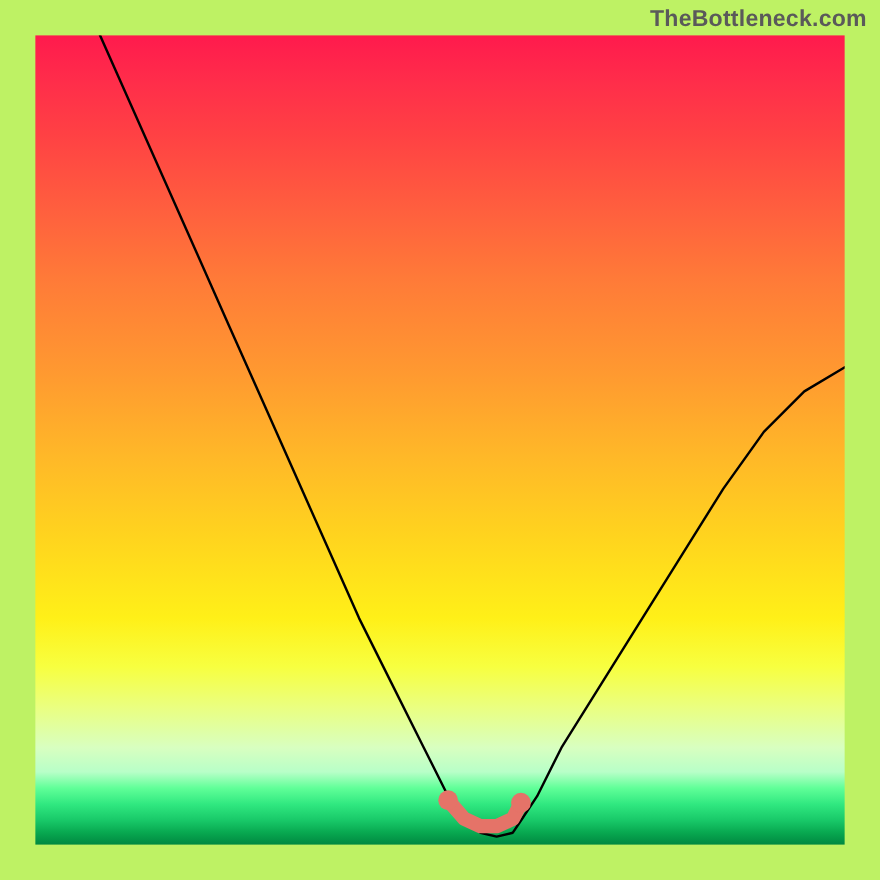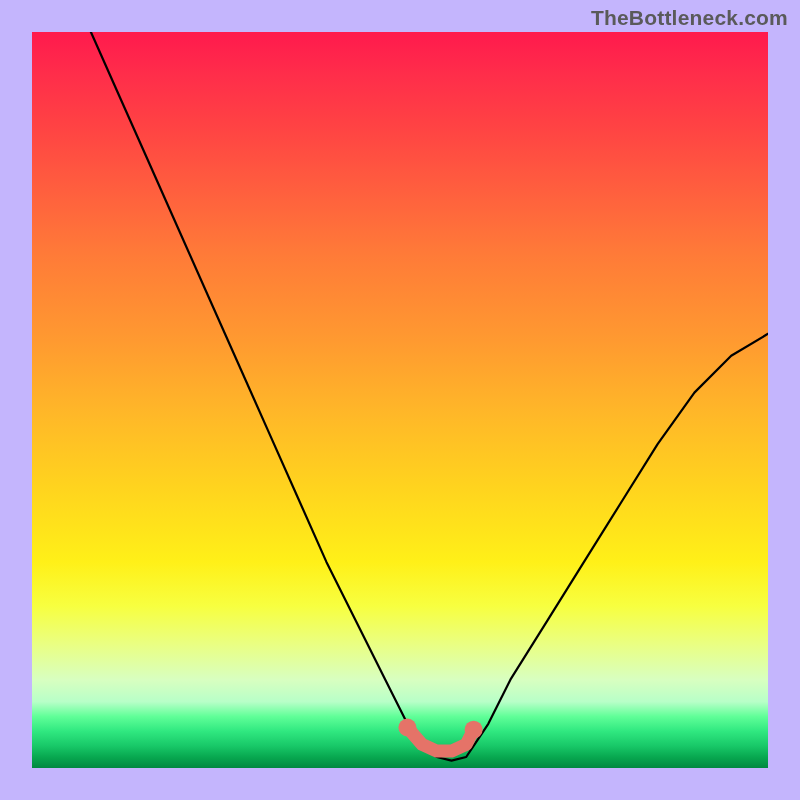--- a/index.html
+++ b/index.html
@@ -9,21 +9,21 @@
     height: 800px;
     background: #000;
     overflow: hidden;
   }
   .frame {
     position: absolute;
     left: 0;
     top: 0;
     width: 800px;
     height: 800px;
-    background: #c4b5fd;
+    background: #bef264;
   }
   .plot {
     position: absolute;
     left: 32px;
     top: 32px;
     width: 736px;
     height: 736px;
     overflow: hidden;
   }
   .gradient {

